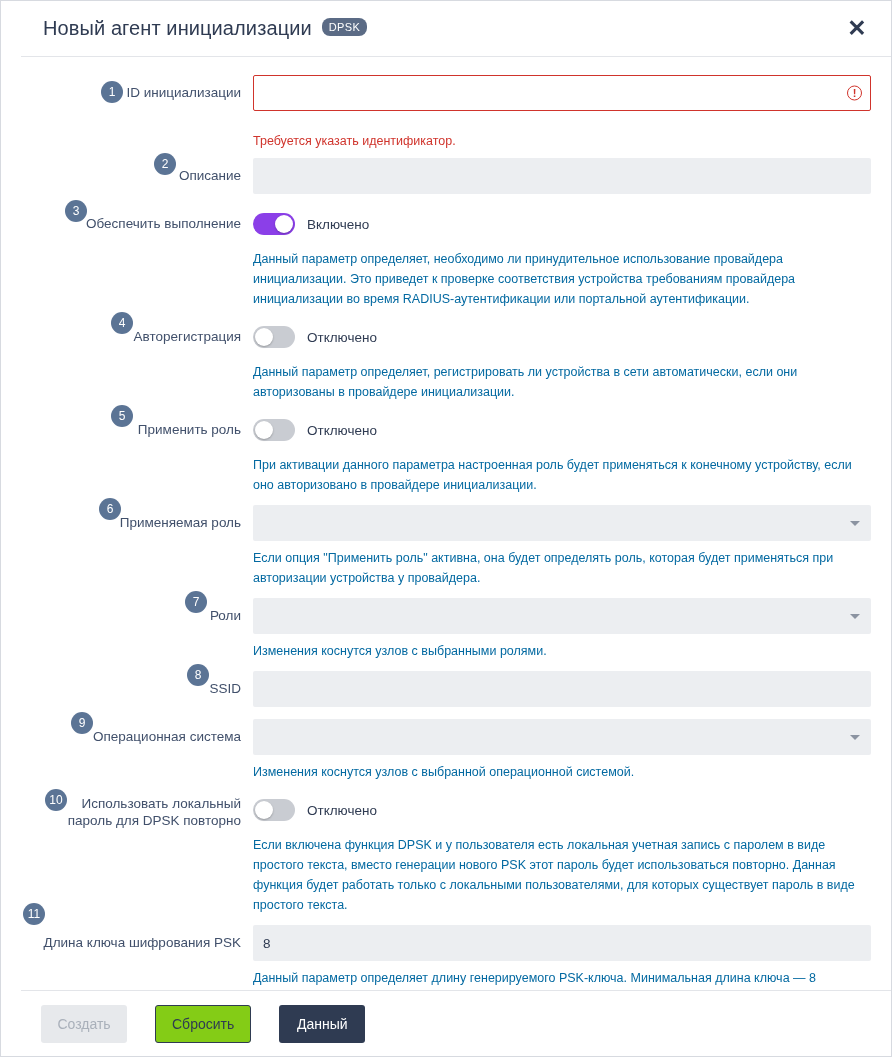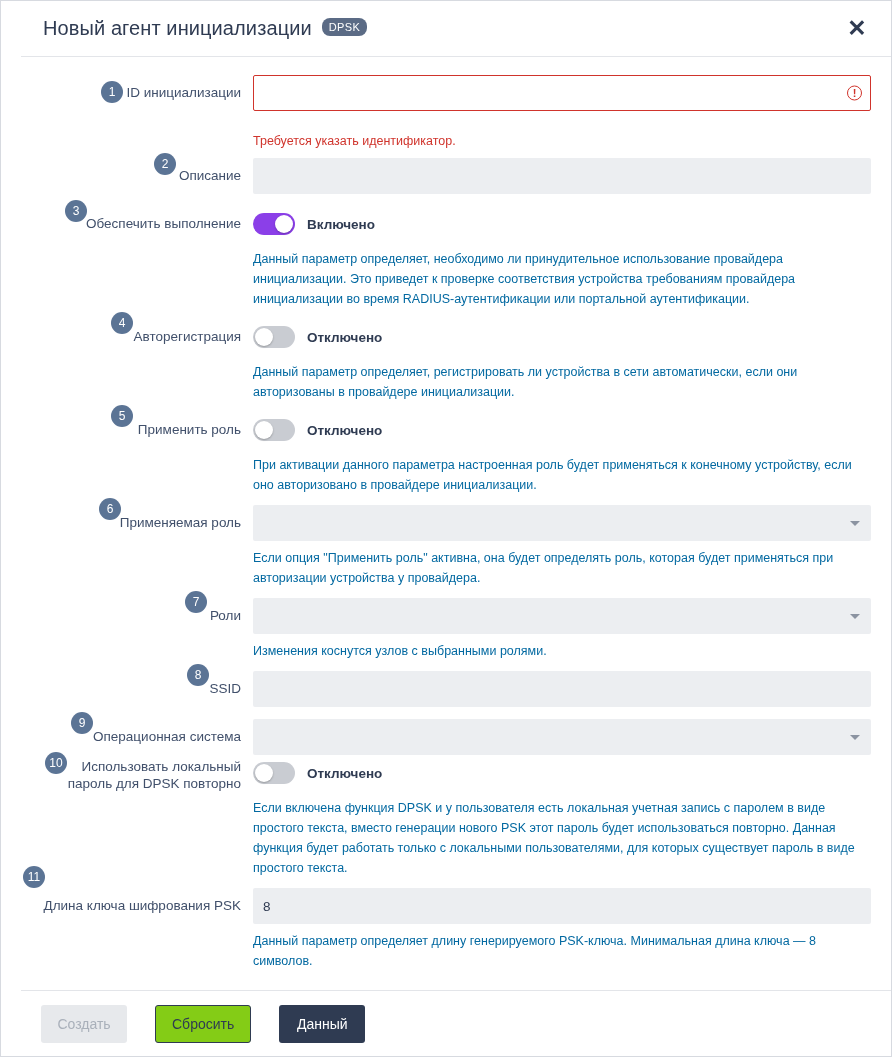--- a/index.html
+++ b/index.html
@@ -178,21 +178,20 @@
     border-left: 5px solid transparent;
     border-right: 5px solid transparent;
     border-top: 5px solid #8b93a1;
   }
 
   
   .toggle-row {
     display: flex;
     align-items: center;
     height: 36px;
-    font-weight: bold;
   }
   .sw {
     width: 42px; height: 22px;
     border-radius: 11px;
     background: #c9ccd2;
     position: relative;
     flex: 0 0 42px;
     cursor: pointer;
   }
   .sw.on { background: #8b3fe8; }
@@ -380,20 +379,21 @@
     <div class="row">
       <div class="label-col">
         <span class="bubble" style="left:30px; top:-7px;">9</span>
         <span>Операционная система</span>
       </div>
       <div class="field-col">
         <div class="sel-wrap">
           <div class="sel"></div>
           <span class="caret"></span>
         </div>
+        <div class="help">Изменения коснутся узлов с выбранной операционной системой.</div>
       </div>
     </div>
 
     <div class="row">
       <div class="label-col two-line">
         <span class="bubble" style="left:4px; top:-3px;">10</span>
         <span>Использовать локальный пароль для DPSK повторно</span>
       </div>
       <div class="field-col">
         <div class="toggle-row">

